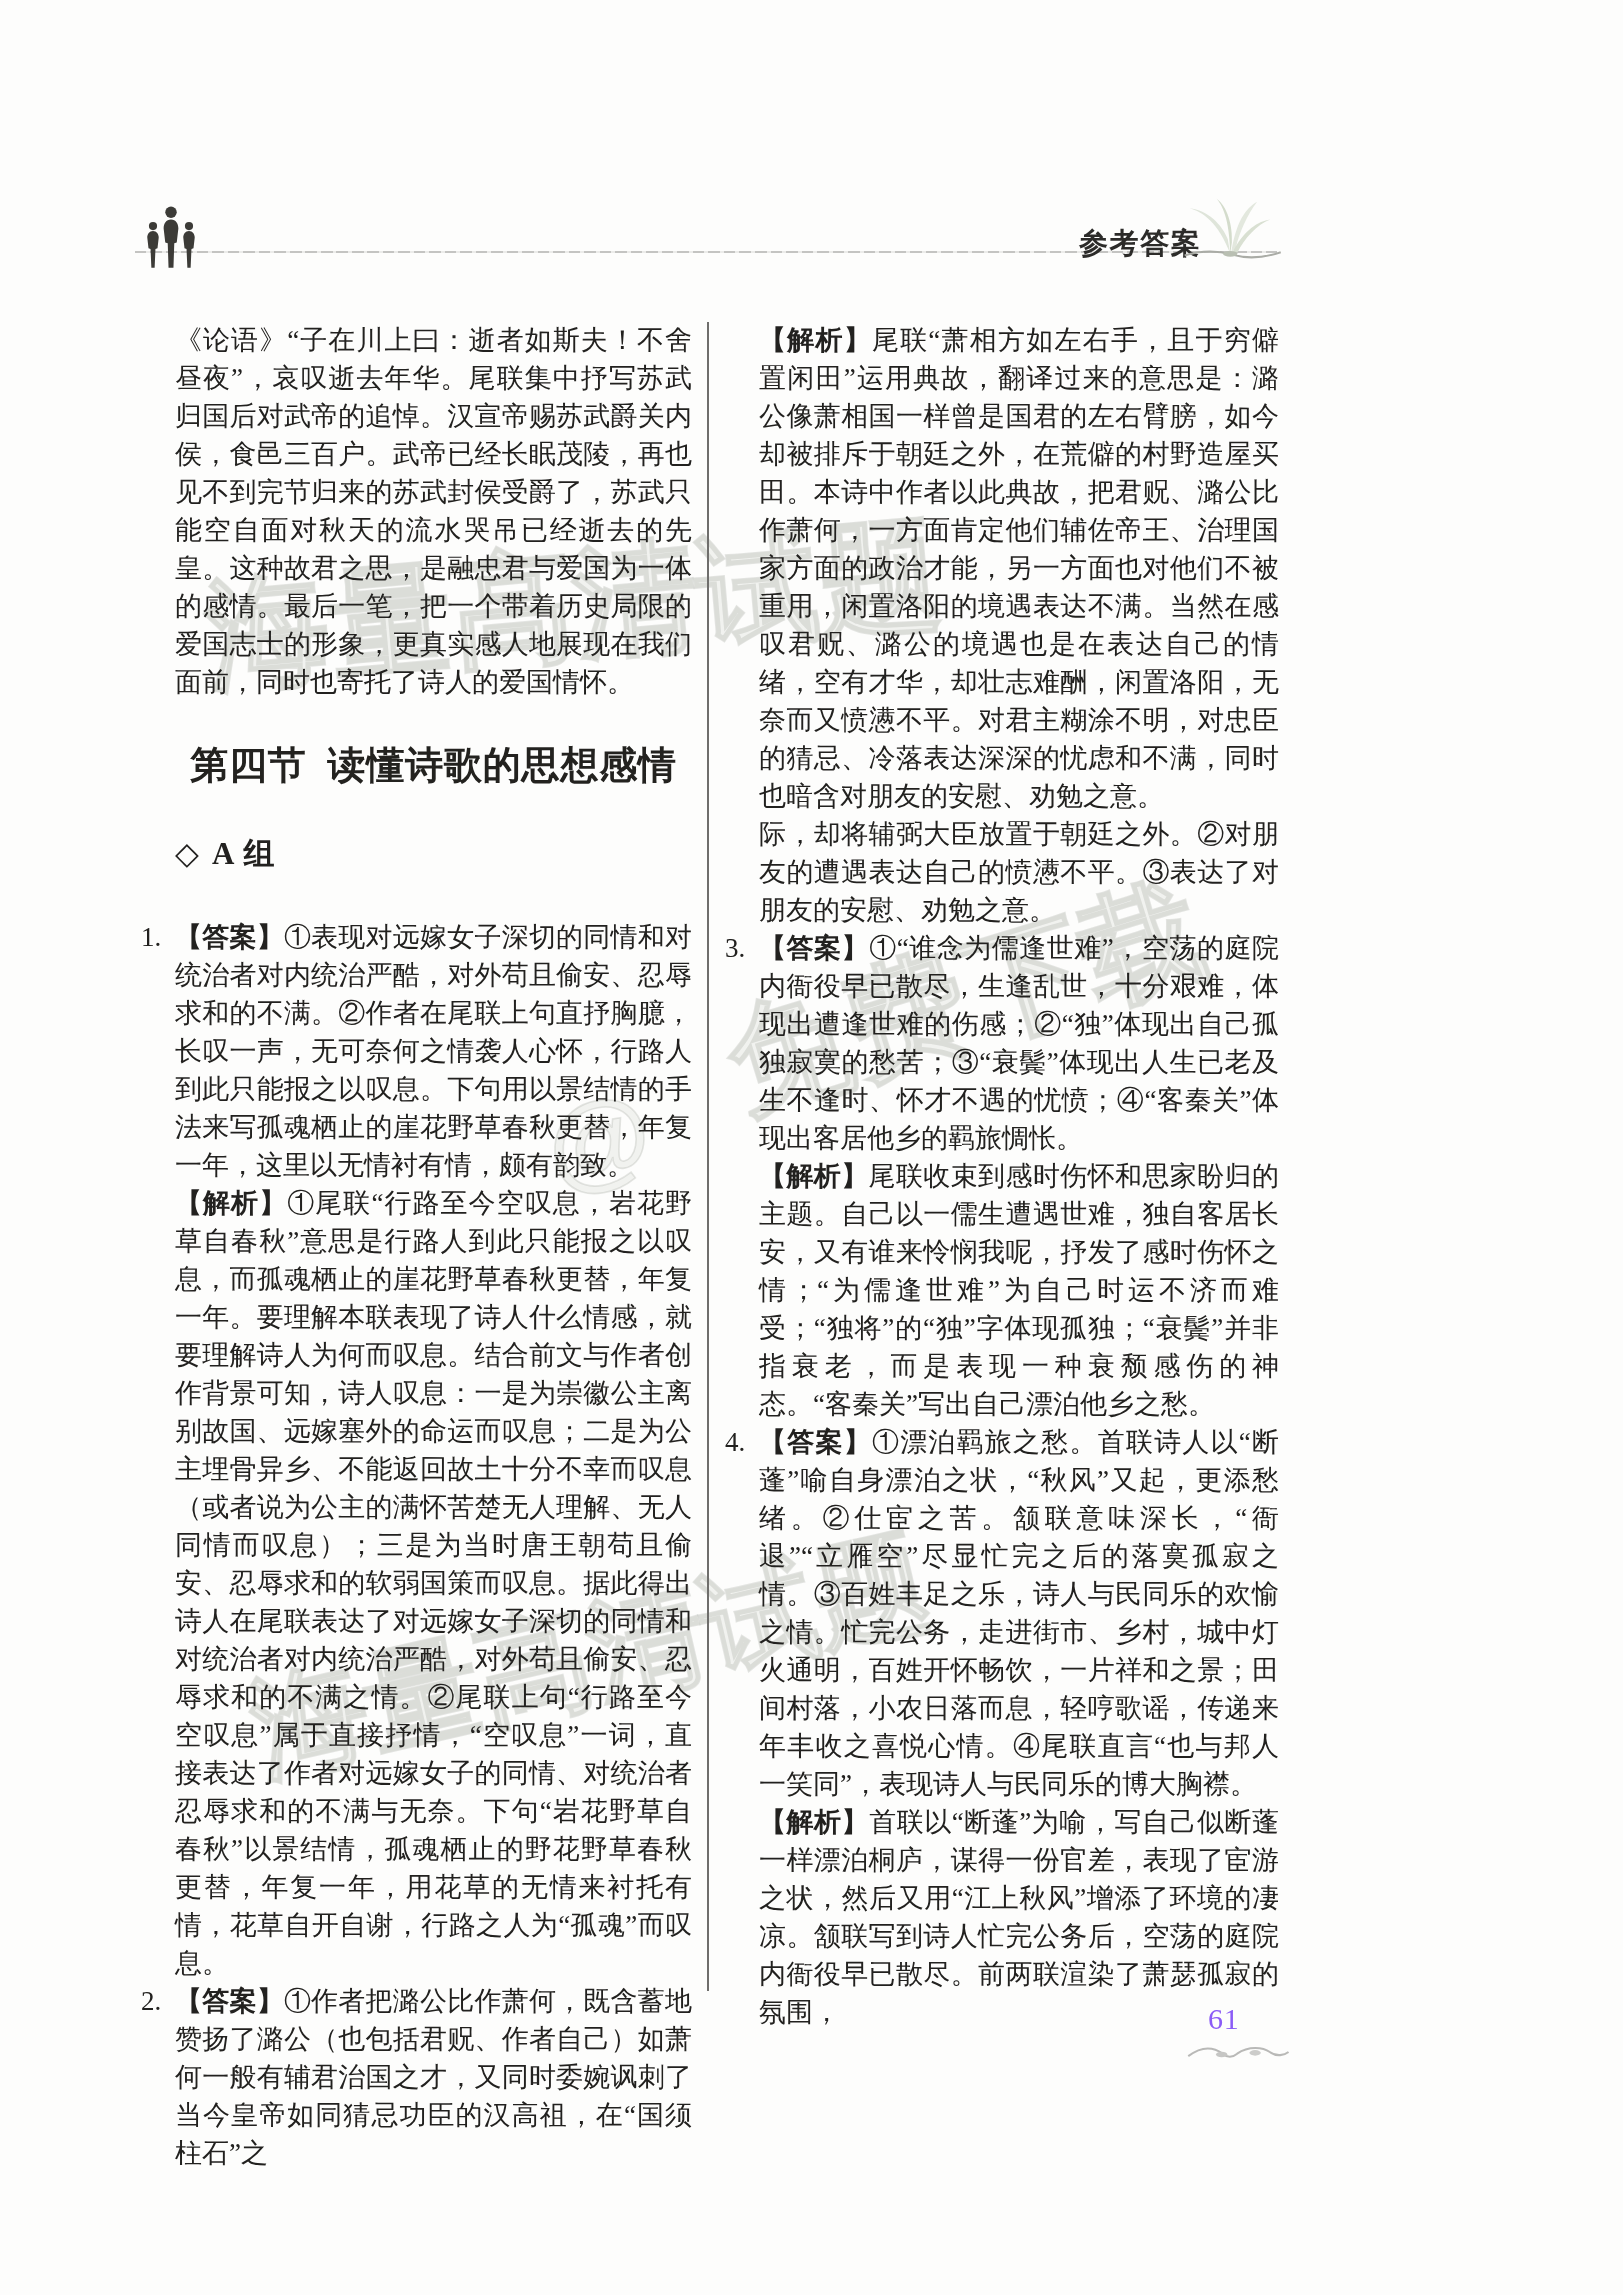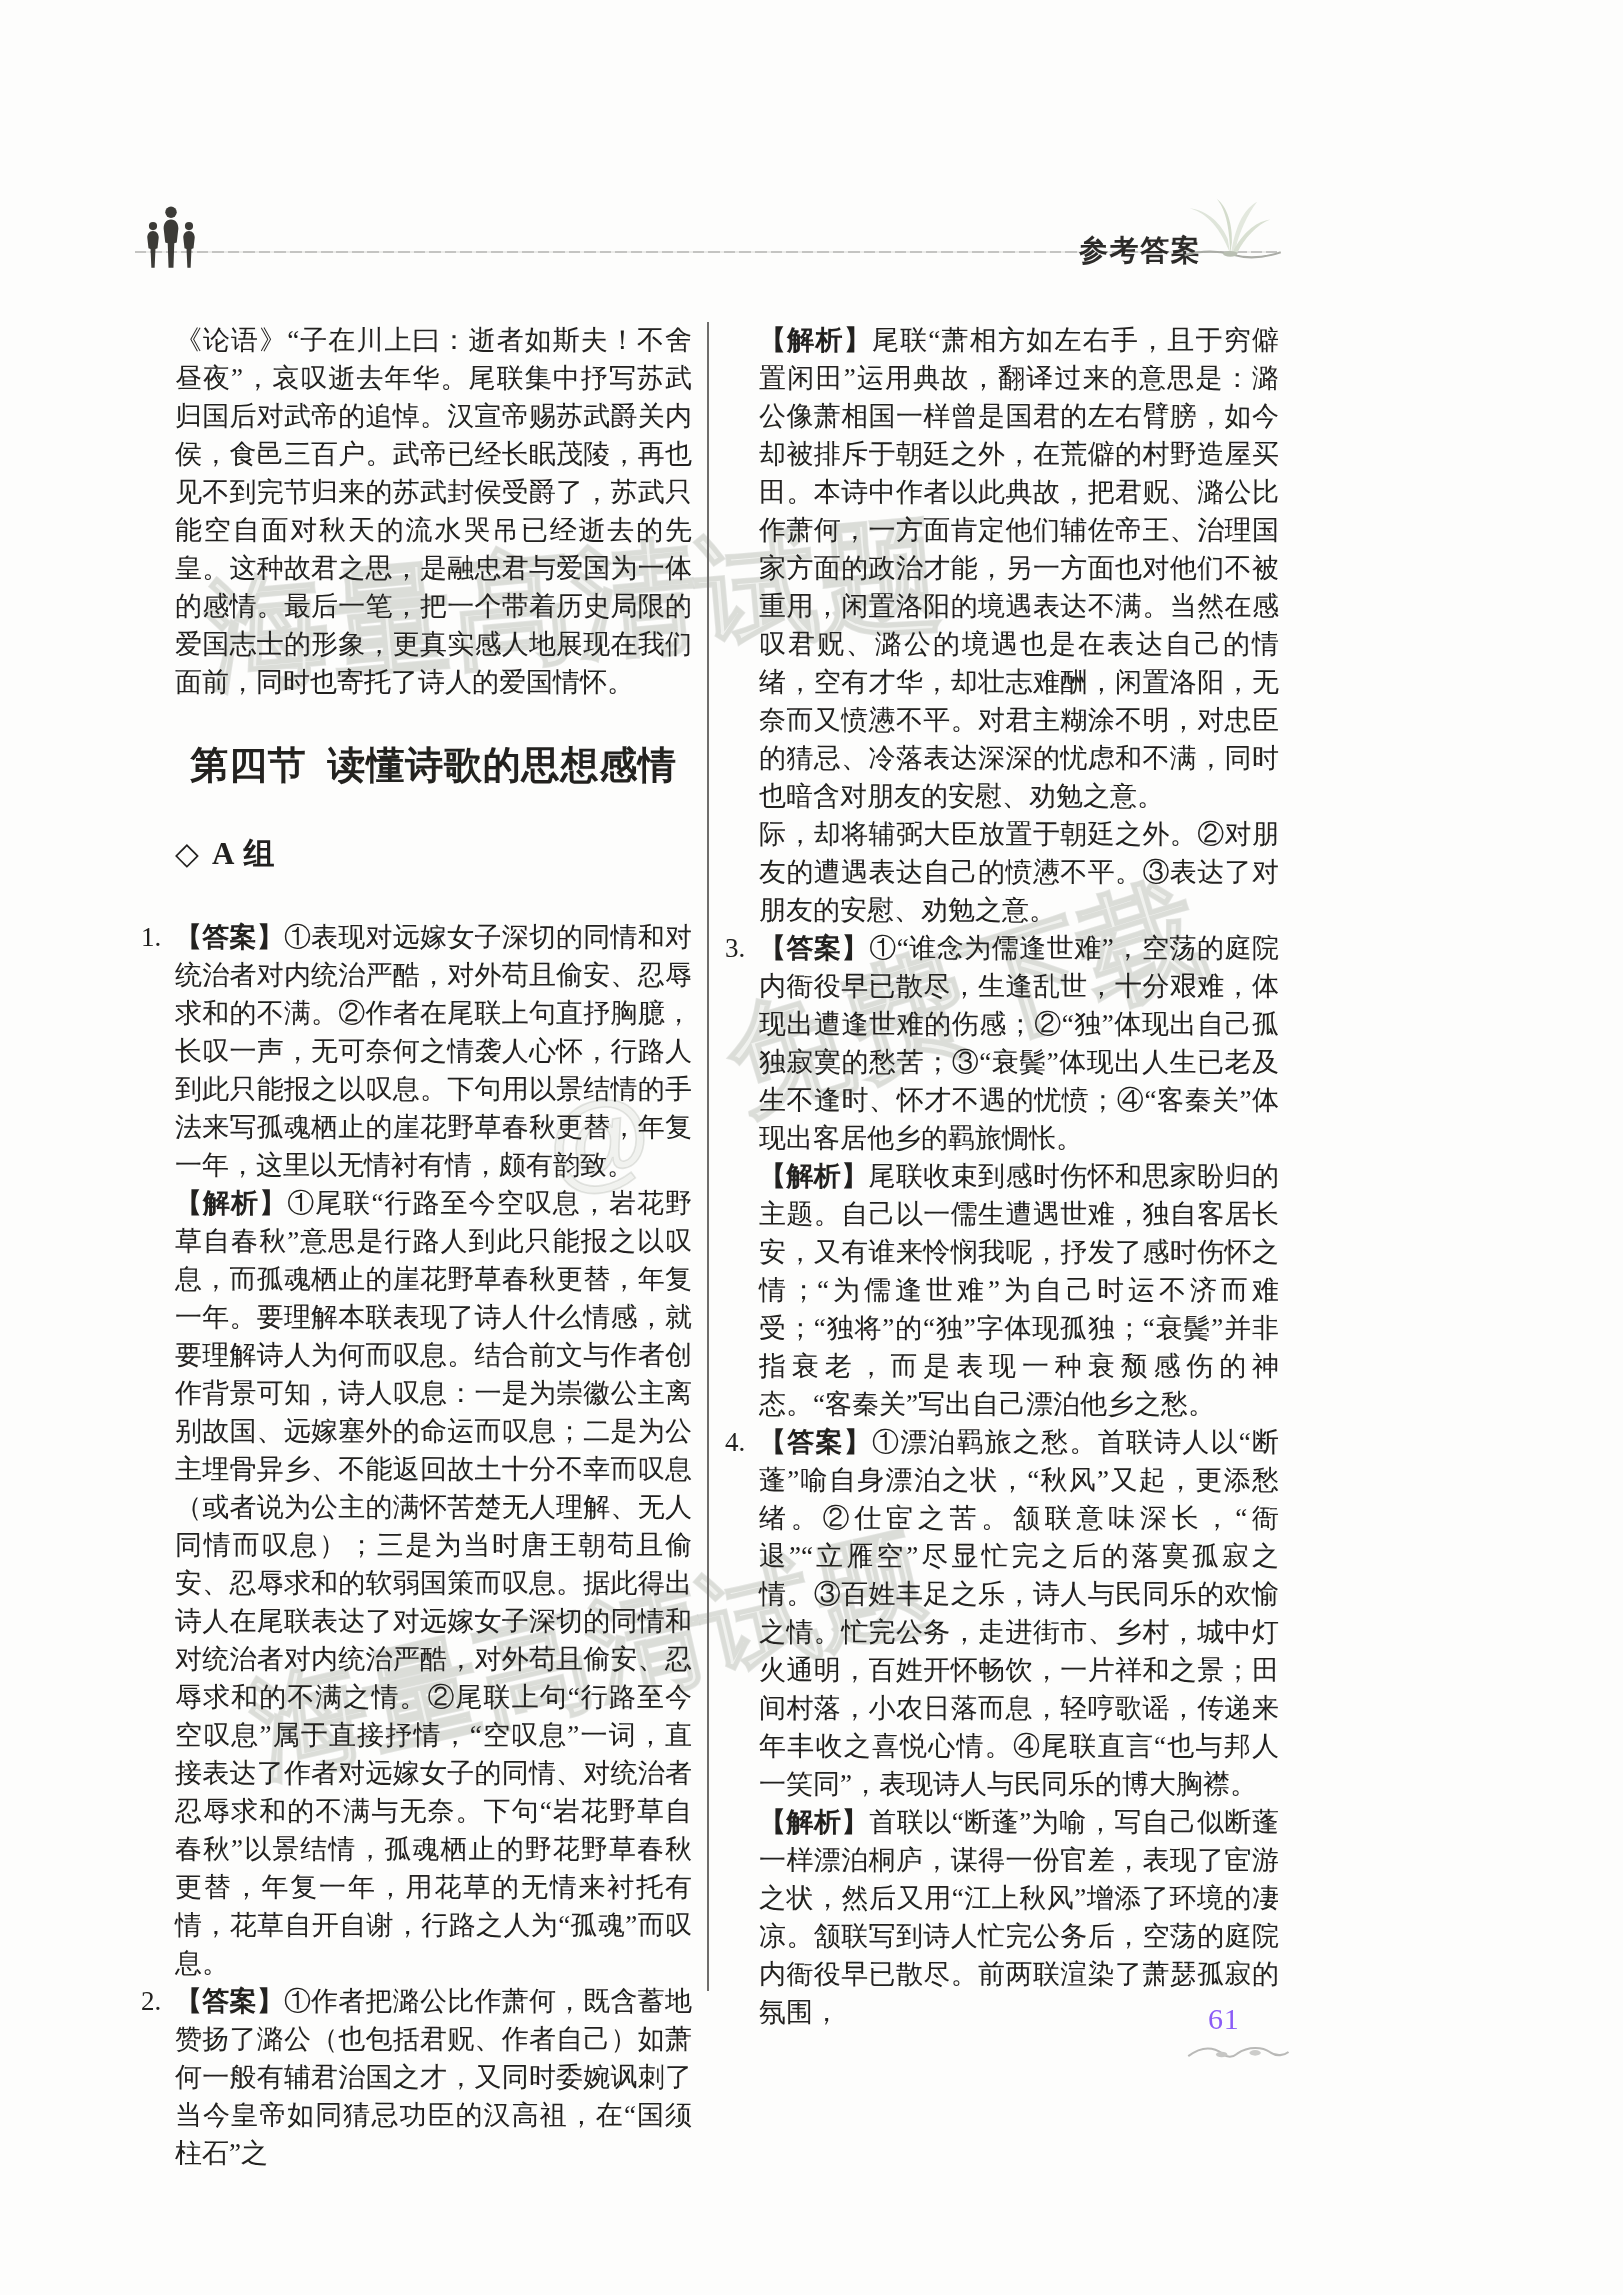--- a/index.html
+++ b/index.html
@@ -11,21 +11,21 @@
     color:#22211f;
     overflow:hidden;
   }
   
   .header-rule{
     position:absolute;left:135px;top:251px;width:1142px;height:1.6px;
     background:repeating-linear-gradient(90deg,#c4c4c2 0 11.5px,#ebebe9 11.5px 15.5px);
   }
   .people-icon{position:absolute;left:144px;top:203px;}
   .header-title{
-    position:absolute;left:1079px;top:231px;
+    position:absolute;left:1079px;top:224px;
     font-size:29px;font-weight:bold;letter-spacing:1.6px;color:#2c2b29;
     font-family:"Liberation Serif","DejaVu Serif",serif;
   }
   .leaf-icon{position:absolute;left:1183px;top:195px;}
   
   .col{
     position:absolute;top:321px;
     font-size:27px;line-height:38px;
     text-align:justify;
   }

